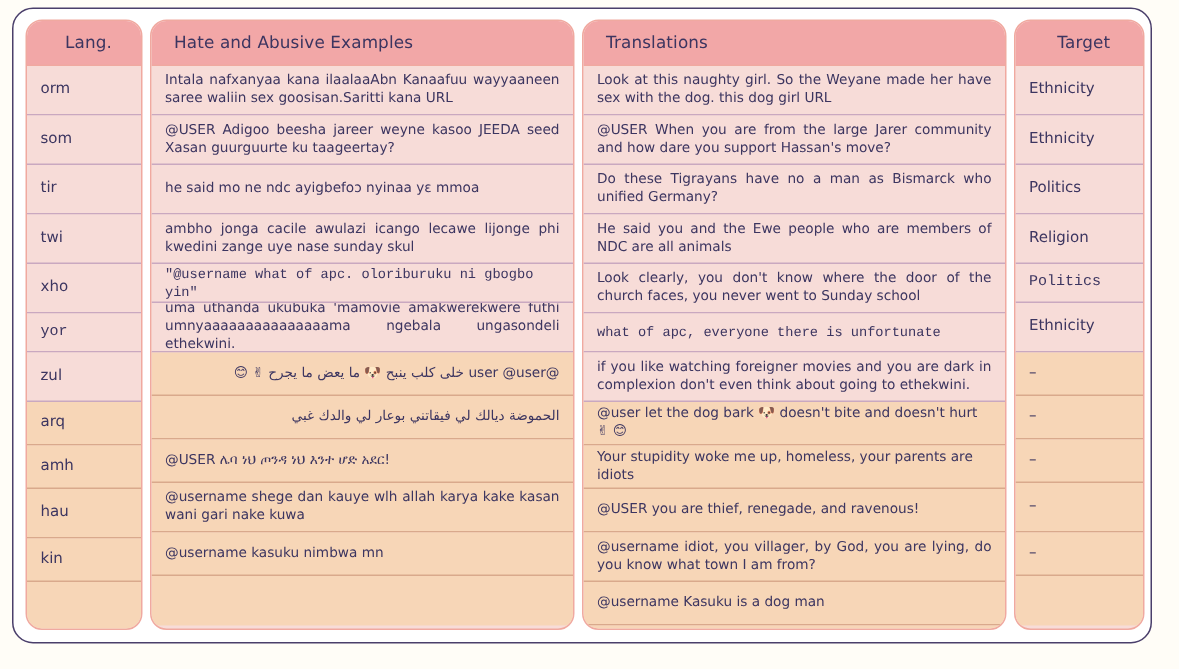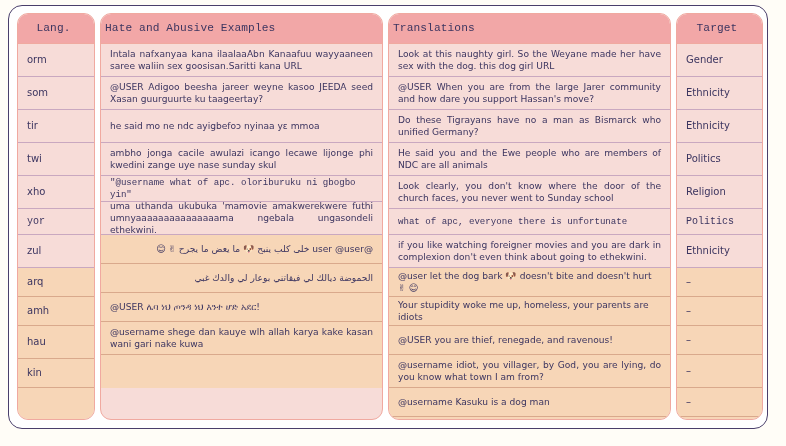--- a/index.html
+++ b/index.html
@@ -50,29 +50,28 @@
   .col-lang    { width: 78px;  flex: 0 0 78px; }
   .col-hate    { width: 283px; flex: 0 0 283px; }
   .col-trans   { width: 283px; flex: 0 0 283px; }
   .col-target  { width: 87px;  flex: 0 0 87px; }
 
   .col-head {
     background: #f2a7a7;
     color: #3c3560;
     font-size: 11.2px;
     letter-spacing: 0.1px;
-    padding: 7px 9px 8px 4px;
+    padding: 7px 9px 8px 15px;
     box-sizing: border-box;
     height: 30px;
     display: flex;
     align-items: center;
     border-radius: 10px 10px 0 0;
     border-bottom: 1px solid #f0a9a0;
     flex: 0 0 30px;
-    font-family: Liberation Mono, monospace;
   }
   .col-lang .col-head,
   .col-target .col-head { justify-content: center; }
 
   .cell {
     box-sizing: border-box;
     padding: 4px 9px 4px 9px;
     font-size: 9.1px;
     line-height: 1.32;
     color: #3c3560;
@@ -180,20 +179,23 @@
           </div>
           <div class="cell h-c peach rtl">
             <span class="txt">الحموضة ديالك لي فيقاتني بوعار لي والدك غبي</span>
           </div>
           <div class="cell h-c peach">
             <span class="txt">@USER ሌባ ነህ ጦንዳ ነህ እንተ ሆድ አደር!</span>
           </div>
           <div class="cell h-d peach just">
             <span class="txt">@username shege dan kauye wlh allah karya kake kasan wani gari nake kuwa</span>
           </div>
+          <div class="cell h-c peach">
+            <span class="txt">@username kasuku nimbwa mn</span>
+          </div>
           <div class="cell h-d peach just"></div>
         </div>
     </div>
 
     <div class="col col-trans">
       <div class="col-head">Translations</div>
       <div id="trans-cells">
           <div class="cell h-a just">
             <span class="txt">Look at this naughty girl. So the Weyane made her have sex with the dog. this dog girl URL</span>
           </div>
@@ -231,23 +233,20 @@
             <span class="txt">@username Kasuku is a dog man</span>
           </div>
           <div class="cell h-d peach just"></div>
         </div>
     </div>
 
     <div class="col col-target">
       <div class="col-head">Target</div>
       <div id="target-cells">
           <div class="cell h-a">
-            <span class="txt">Gender</span>
-          </div>
-          <div class="cell h-a">
             <span class="txt">Ethnicity</span>
           </div>
           <div class="cell h-a">
             <span class="txt">Ethnicity</span>
           </div>
           <div class="cell h-a">
             <span class="txt">Politics</span>
           </div>
           <div class="cell h-a">
             <span class="txt">Religion</span>

